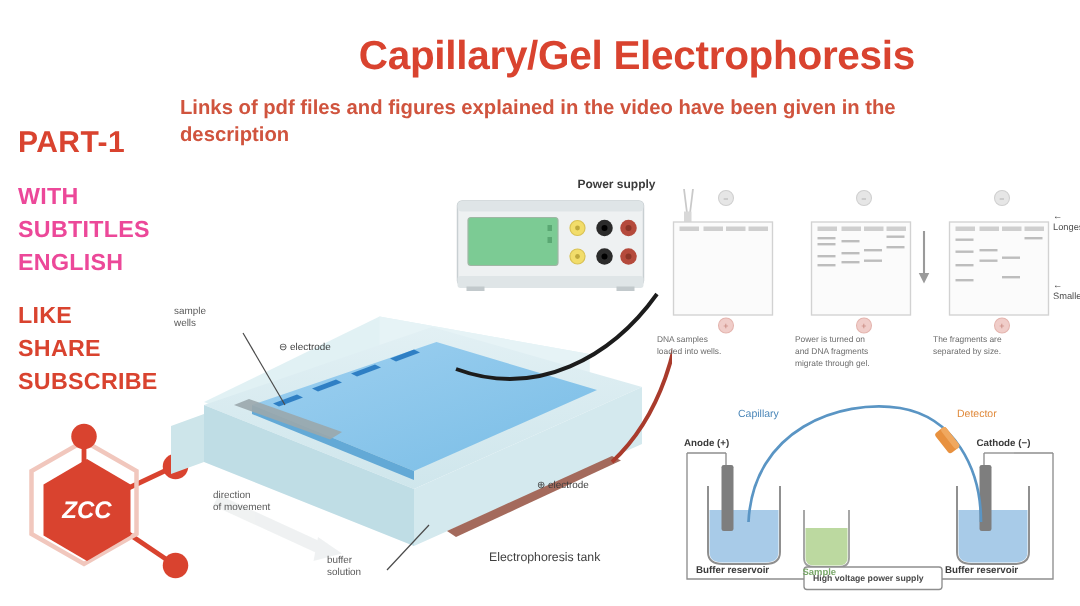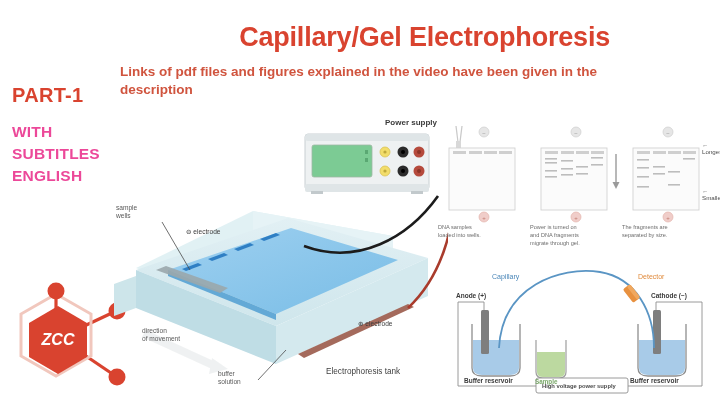--- a/index.html
+++ b/index.html
@@ -87,20 +87,25 @@
   <div class="subtitle">Links of pdf files and figures explained in the video have been given in the description</div>
 
   <div class="promo-part">PART-1</div>
 
   <div class="promo-lines">
     <div>WITH</div>
     <div>SUBTITLES</div>
     <div>ENGLISH</div>
   </div>
 
+  <div class="promo-lines2">
+    <div>LIKE</div>
+    <div>SHARE</div>
+    <div>SUBSCRIBE</div>
+  </div>
 
   <svg class="logo" viewBox="0 0 120 118">
 
     <line x1="42" y1="58" x2="42" y2="12" stroke="#d9432f" stroke-width="3.2"></line>
     <line x1="66" y1="48" x2="100" y2="32" stroke="#d9432f" stroke-width="3.2"></line>
     <line x1="66" y1="72" x2="100" y2="95" stroke="#d9432f" stroke-width="3.2"></line>
 
     <polygon points="42,14 77,34 77,76 42,96 7,76 7,34" fill="none" stroke="#f1c7bd" stroke-width="3"></polygon>
 
     <polygon points="44,26 73,43 73,77 44,94 15,77 15,43" fill="#d9432f"></polygon>

